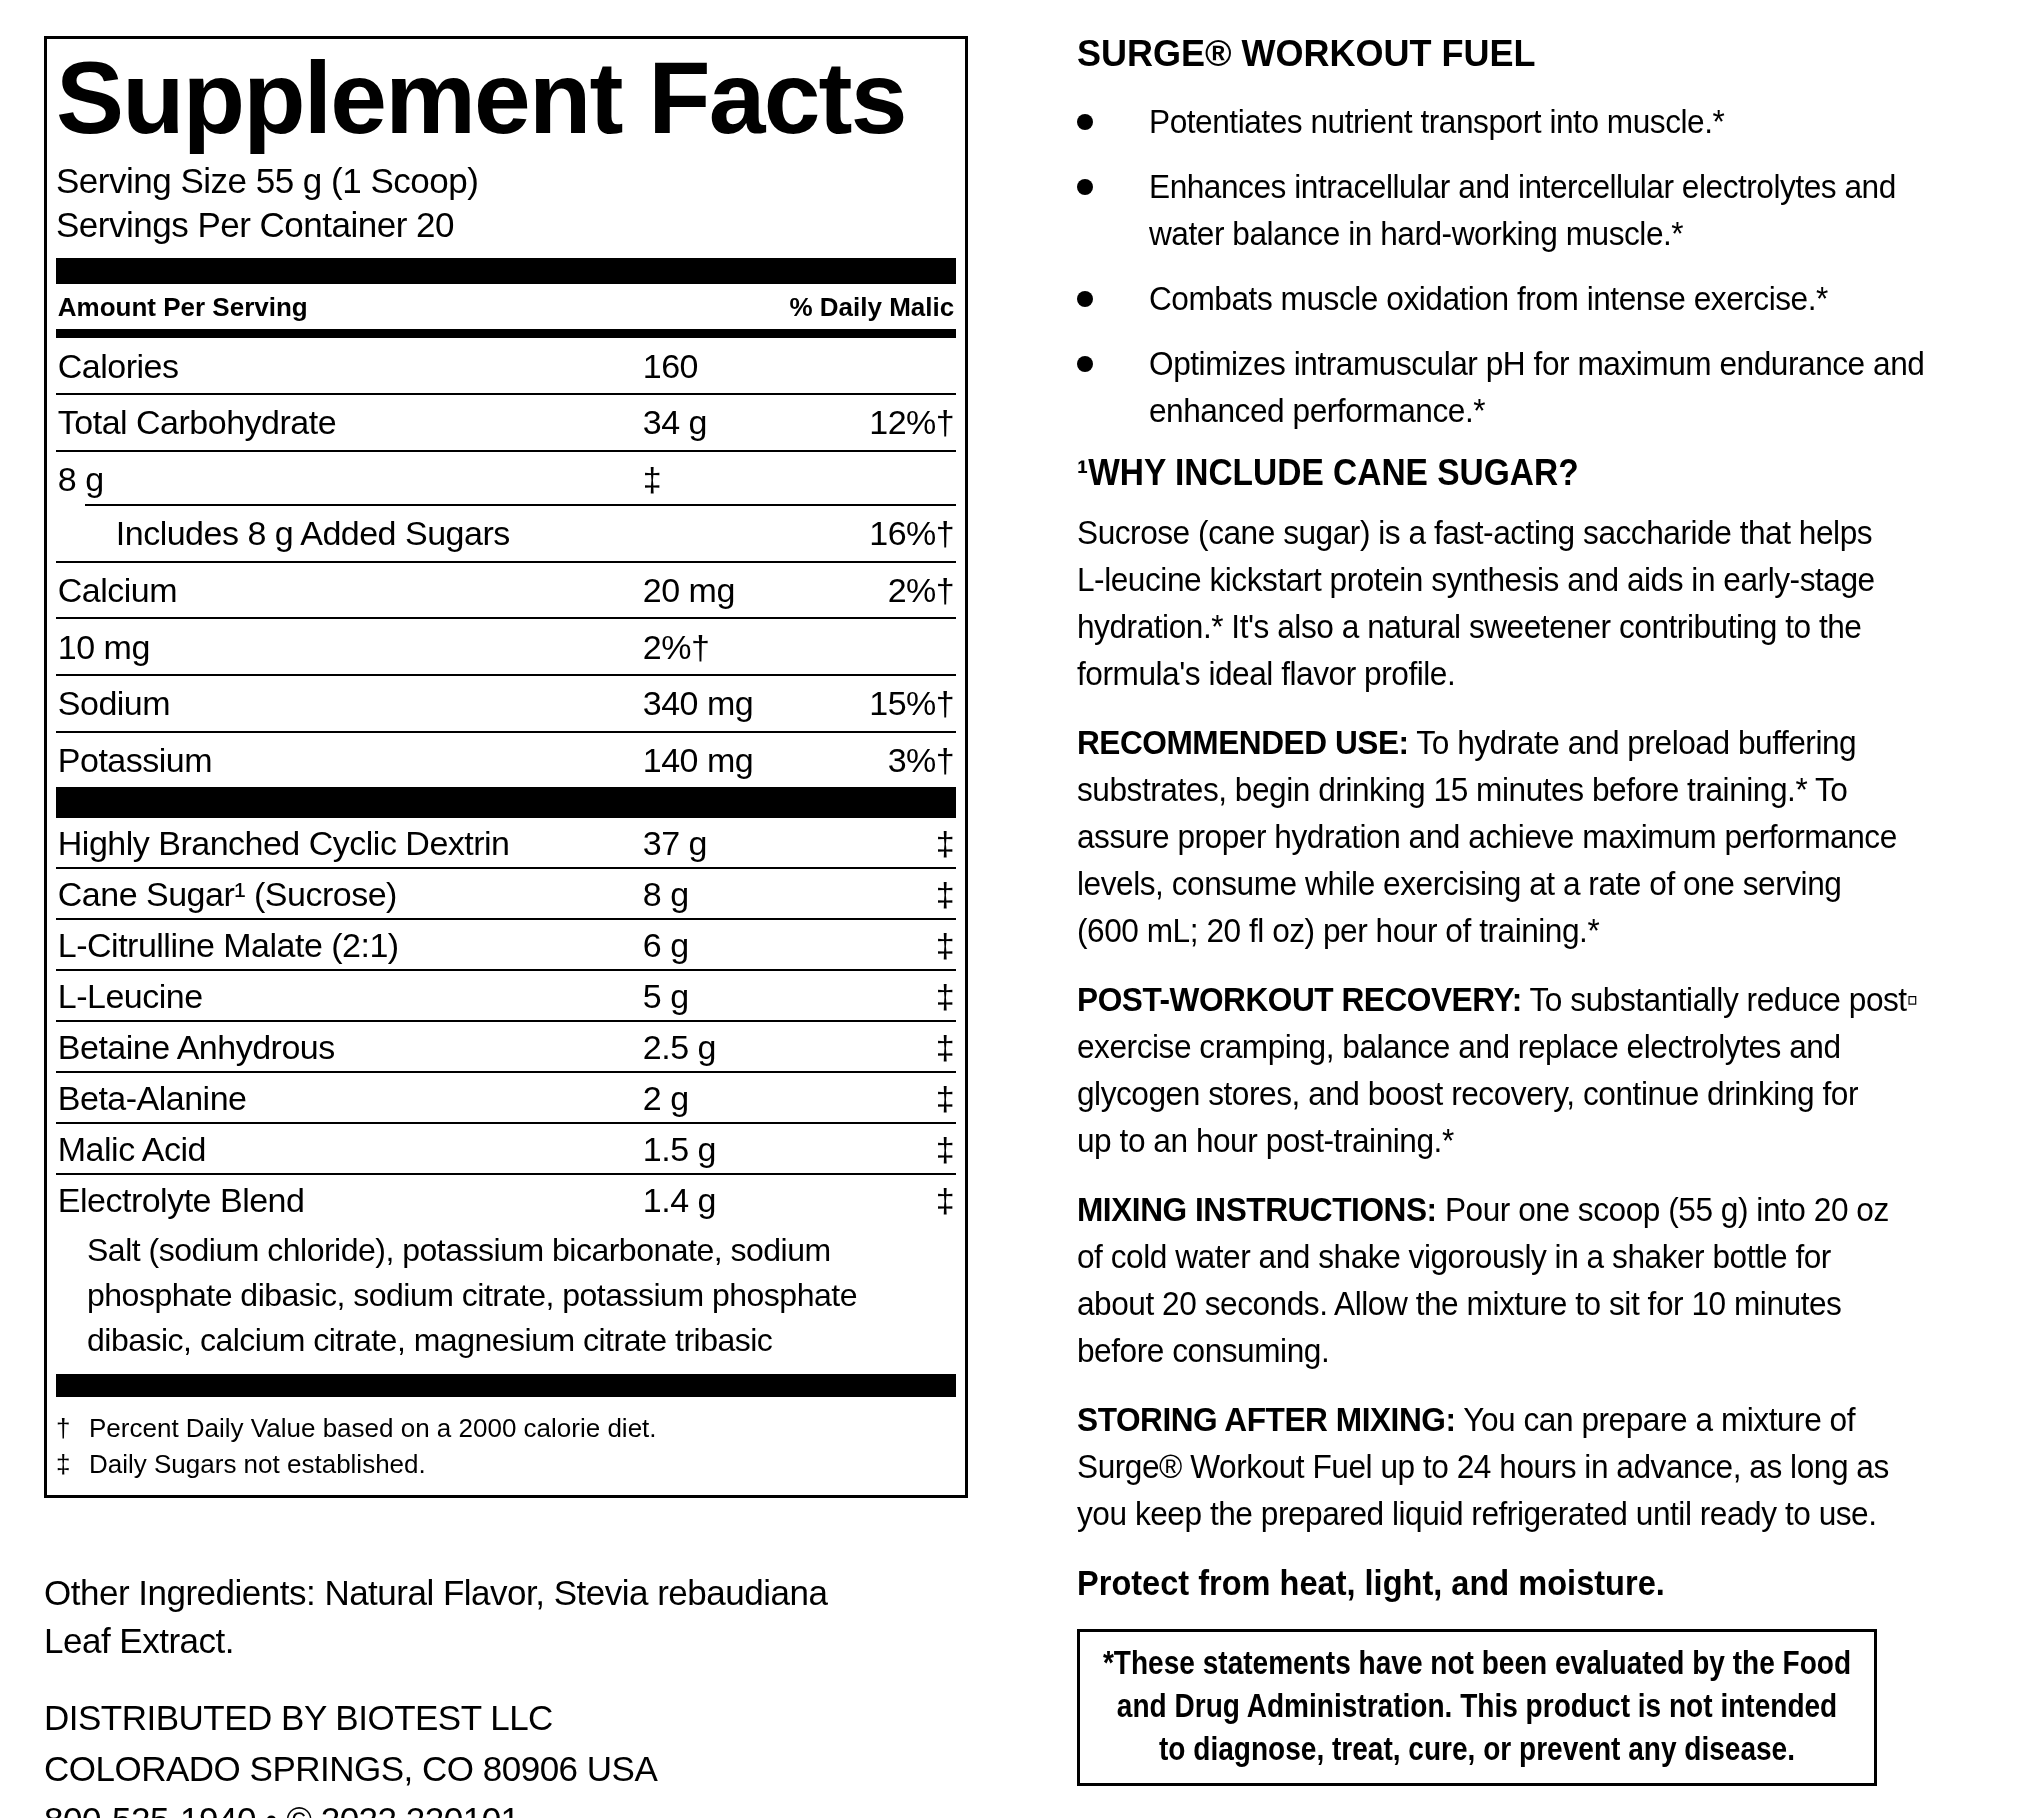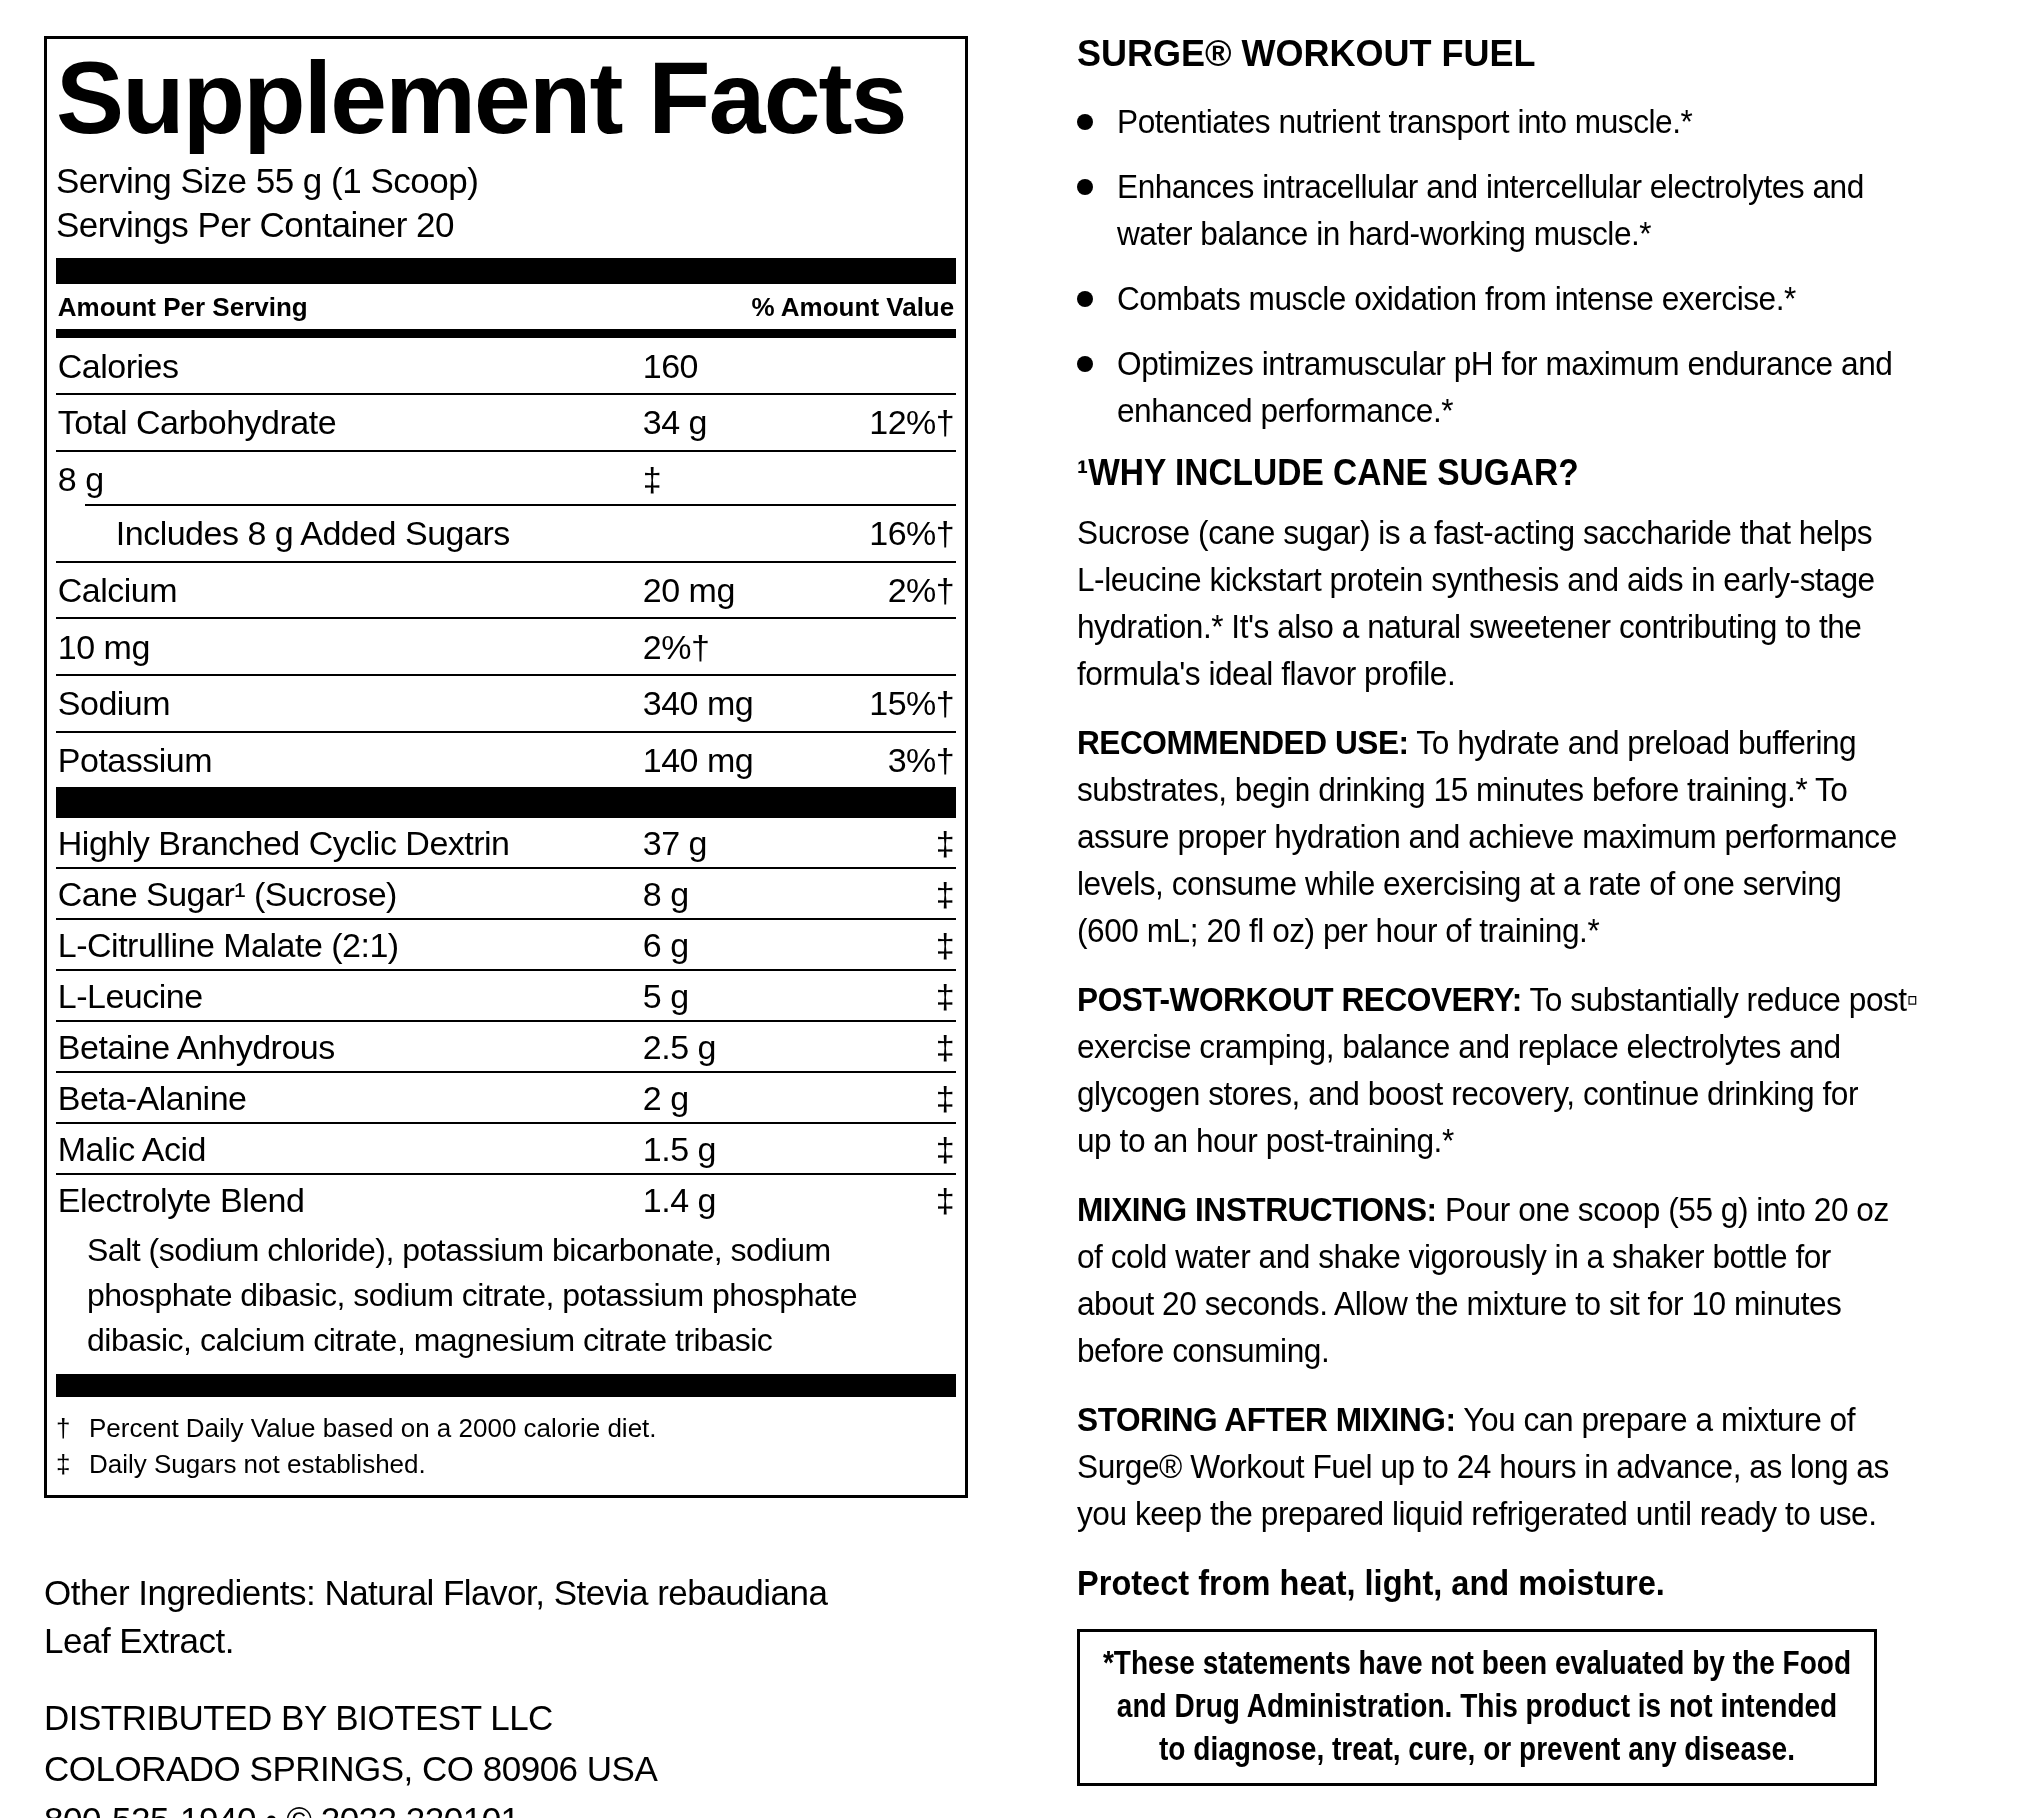--- a/index.html
+++ b/index.html
@@ -55,21 +55,21 @@
 
   .other-ing { margin-top: 23.6px; font-size: 35px; line-height: 48px; letter-spacing: -0.5px; }
   .other-ing .it { }
   .distributor { margin-top: 27px; font-size: 35px; line-height: 51px; letter-spacing: -0.5px; }
 
   
   .right-col { position: absolute; left: 1077px; top: 27px; width: 936px; }
   .condense { transform: scaleX(0.93); transform-origin: left top; width: 107.5%; }
   .rc-heading { font-weight: bold; font-size: 36px; line-height: 42px; margin: 5.5px 0 23.6px 0; }
   .why-heading { font-weight: bold; font-size: 36px; line-height: 42px; margin: 0 0 14.5px 0; }
-  .bullet { display: flex; margin-bottom: 18px; }
+  .bullet { display: flex; margin-bottom: 18px; gap: 32px; }
   .bullet:last-of-type { margin-bottom: 23.6px; }
   .dot { flex: none; width: 40px; }
   .dot::before {
     content: ""; display: block; width: 16.4px; height: 16.4px;
     border-radius: 50%; background: #000; margin-top: 15.5px;
   }
   .btext { font-size: 34px; line-height: 47px; letter-spacing: -0.5px; }
   .rc-para { font-size: 34px; line-height: 47px; letter-spacing: -0.5px; margin: 0 0 22px 0; }
   .rc-para b { font-weight: bold; }
   .protect { font-weight: bold; font-size: 35px; line-height: 47px; margin: 1.8px 0 23.6px 0; }
@@ -89,21 +89,21 @@
 <div class="left-col">
   <div class="panel">
     <div class="panel-title">Supplement Facts</div>
     <div class="serving-line">Serving Size  55 g (1 Scoop)</div>
     <div class="serving-line">Servings Per Container  20</div>
 
     <div class="bar bar-1"></div>
 
     <div class="aps-row">
       <span>Amount Per Serving</span>
-      <span>% Amount Value</span>
+      <span>% Daily Malic</span>
     </div>
 
     <div class="bar bar-2"></div>
 
     <div class="row">
       <span class="lbl">Calories</span>
       <span class="amt">160</span>
       <span class="dv"></span>
     </div>
     <div class="row">

